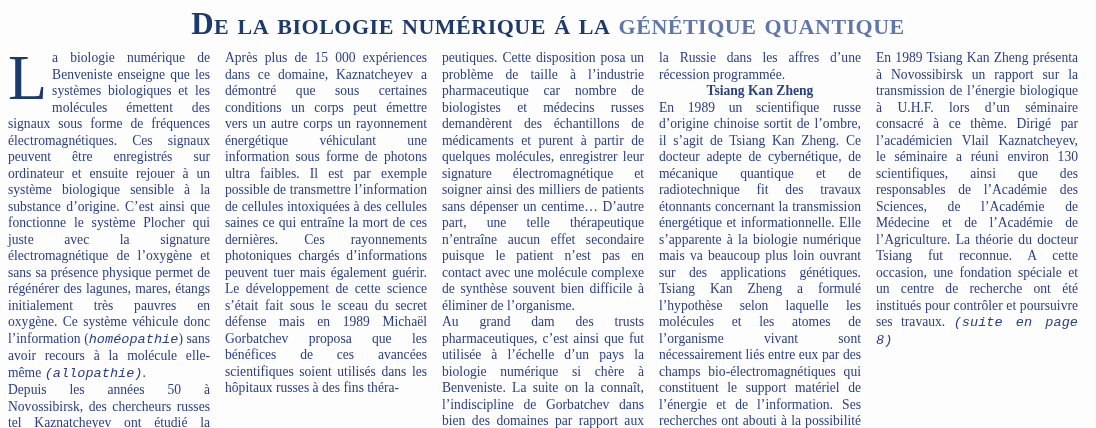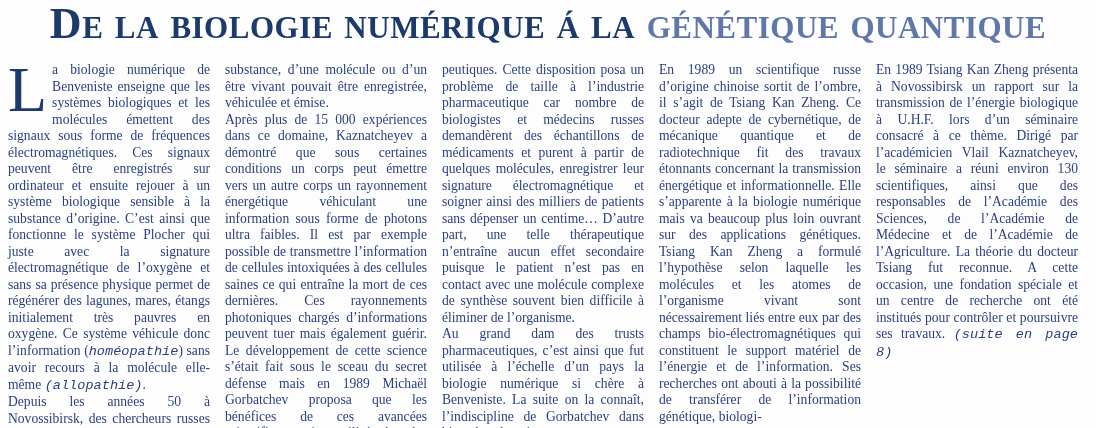--- a/index.html
+++ b/index.html
@@ -6,25 +6,25 @@
   .page {
     width: 1096px;
     height: 428px;
     background: #fdfdfd;
     overflow: hidden;
     box-sizing: border-box;
     padding: 2px 8px 0 8px;
     font-family: "Liberation Serif", "DejaVu Serif", serif;
   }
   h1.title {
-    margin: 0 0 16px 0;
+    margin: 0 0 4px 0;
     text-align: center;
     font-variant: small-caps;
     font-weight: bold;
-    font-size: 44px;
+    font-size: 31px;
     line-height: 44px;
     letter-spacing: 0.5px;
     white-space: nowrap;
   }
   .title-main   { color: #1c3a6b; }
   .title-accent { color: #5f77aa; }
   .columns {
     display: flex;
     flex-direction: row;
     gap: 15px;
@@ -61,30 +61,31 @@
   <h1 class="title"><span class="title-main">De la biologie numérique á la </span><span class="title-accent">génétique quantique</span></h1>
 
   <div class="columns">
 
     <div class="col">
       <p><span class="dropcap">L</span><span>a biologie numérique de Benveniste enseigne que les systèmes biologiques et les molécules émettent des signaux sous forme de fréquences électromagnétiques. Ces signaux peuvent être enregistrés sur ordinateur et ensuite rejouer à un système biologique sensible à la substance d’origine. C’est ainsi que fonctionne le système Plocher qui juste avec la signature électromagnétique de l’oxygène et sans sa présence physique permet de régénérer des lagunes, mares, étangs initialement très pauvres en oxygène. Ce système véhicule donc l’information (</span><span class="italic">homéopathie</span><span>) sans avoir recours à la molécule elle-même </span><span class="italic">(allopathie)</span><span>.</span></p>
       <p>Depuis les années 50 à Novossibirsk, des chercheurs russes tel Kaznatcheyev ont étudié la manière dont l’information d’une</p>
     </div>
 
     <div class="col">
-      <p>substance, d’une molécule ou d’un être vivant pouvait être enregistrée, véhiculée et émise.</p>
       <p>Après plus de 15 000 expériences dans ce domaine, Kaznatcheyev a démontré que sous certaines conditions un corps peut émettre vers un autre corps un rayonnement énergétique véhiculant une information sous forme de photons ultra faibles. Il est par exemple possible de transmettre l’information de cellules intoxiquées à des cellules saines ce qui entraîne la mort de ces dernières. Ces rayonnements photoniques chargés d’informations peuvent tuer mais également guérir. Le développement de cette science s’était fait sous le sceau du secret défense mais en 1989 Michaël Gorbatchev proposa que les bénéfices de ces avancées scientifiques soient utilisés dans les hôpitaux russes à des fins théra-</p>
     </div>
 
     <div class="col">
       <p>peutiques. Cette disposition posa un problème de taille à l’industrie pharmaceutique car nombre de biologistes et médecins russes demandèrent des échantillons de médicaments et purent à partir de quelques molécules, enregistrer leur signature électromagnétique et soigner ainsi des milliers de patients sans dépenser un centime… D’autre part, une telle thérapeutique n’entraîne aucun effet secondaire puisque le patient n’est pas en contact avec une molécule complexe de synthèse souvent bien difficile à éliminer de l’organisme.</p>
       <p>Au grand dam des trusts pharmaceutiques, c’est ainsi que fut utilisée à l’échelle d’un pays la biologie numérique si chère à Benveniste. La suite on la connaît, l’indiscipline de Gorbatchev dans bien des domaines par rapport aux trusts  lui coûta cher, entraînant</p>
     </div>
 
     <div class="col">
+      <p>la Russie dans les affres d’une récession programmée.</p>
+      <p class="subhead">Tsiang Kan Zheng</p>
       <p>En 1989 un scientifique russe d’origine chinoise sortit de l’ombre, il s’agit de Tsiang Kan Zheng. Ce docteur adepte de cybernétique, de mécanique quantique et de radiotechnique fit des travaux étonnants concernant la transmission énergétique et informationnelle. Elle s’apparente à la biologie numérique mais va beaucoup plus loin ouvrant sur des applications génétiques. Tsiang Kan Zheng a formulé l’hypothèse selon laquelle les molécules et les atomes de l’organisme vivant sont nécessairement liés entre eux par des champs bio-électromagnétiques qui constituent le support matériel de l’énergie et de l’information. Ses recherches ont abouti à la possibilité de transférer de l’information génétique, biologi-</p>
     </div>
 
     <div class="col">
       <p><span>En 1989 Tsiang Kan Zheng présenta à Novossibirsk un rapport sur la transmission de l’énergie biologique à U.H.F. lors d’un séminaire consacré à ce thème. Dirigé par l’académicien Vlail Kaznatcheyev, le séminaire a réuni environ 130 scientifiques, ainsi que des responsables de l’Académie des Sciences, de l’Académie de Médecine et de l’Académie de l’Agriculture. La théorie du docteur Tsiang fut reconnue. A cette occasion, une fondation spéciale et un centre de recherche ont été institués pour contrôler et poursuivre ses travaux. </span><span class="italic">(suite en page 8)</span></p>
     </div>
 
   </div>
 </div>
 

